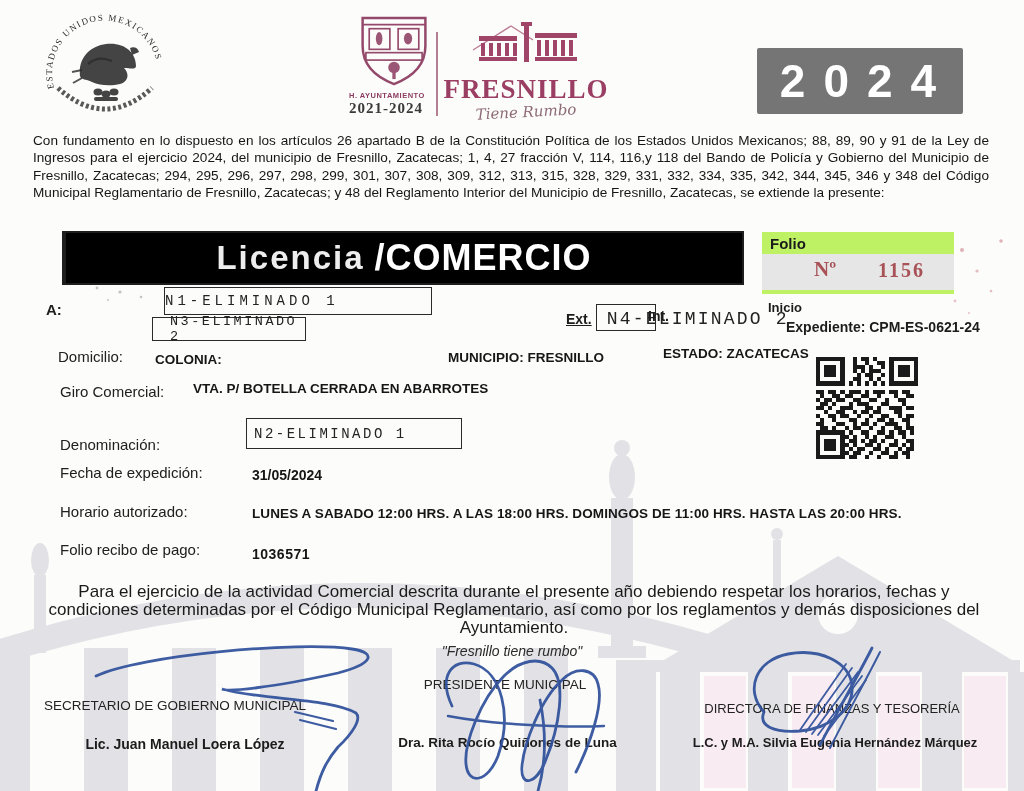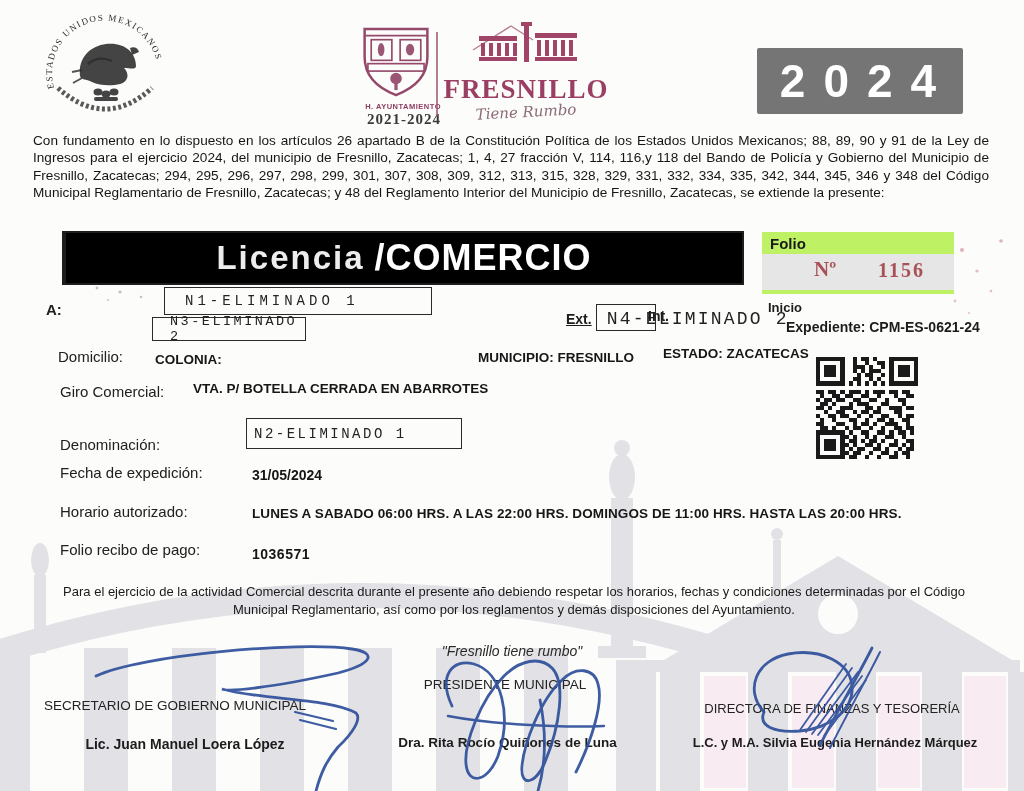--- a/index.html
+++ b/index.html
@@ -4,21 +4,21 @@
 <style>
   html,body{margin:0;padding:0;background:#888;}
   .page{
     position:relative;width:1024px;height:791px;margin:0 auto;
     background:#fcfcfb;overflow:hidden;
     font-family:"Liberation Sans",sans-serif;color:#1c1c1c;
   }
   .abs{position:absolute;}
   
   .seal-svg{left:38px;top:4px;width:134px;height:124px;}
-  .shield-wrap{left:349px;top:24px;width:92px;height:104px;text-align:right;}
+  .shield-wrap{left:349px;top:13px;width:92px;height:104px;text-align:left;}
   .shield-caption{font-size:7.5px;font-weight:bold;color:#8c3a5e;letter-spacing:.5px;margin-top:-2px;}
   .shield-years{font-family:"Liberation Serif",serif;font-size:15px;font-weight:bold;color:#3a3a3a;letter-spacing:1px;}
   .brand-divider{left:436px;top:32px;width:2px;height:84px;background:#9a5570;opacity:.75;}
   .brand-wrap{left:441px;top:20px;width:170px;text-align:center;}
   .brand-name{font-family:"Liberation Serif",serif;font-size:27px;font-weight:bold;color:#9a3f63;letter-spacing:1px;line-height:26px;}
   .brand-tagline{font-family:"DejaVu Serif",serif;font-style:italic;font-size:15px;color:#8d6b78;transform:rotate(-3deg);margin-top:1px;}
   .year-badge{left:757px;top:48px;width:206px;height:66px;background:#757575;border-radius:2px;
     display:flex;align-items:center;justify-content:center;
     color:#fff;font-size:46px;font-weight:bold;letter-spacing:18px;padding-left:14px;box-sizing:border-box;}
   
@@ -33,46 +33,46 @@
   .folio-label{position:absolute;left:8px;top:3px;font-size:15px;font-weight:bold;color:#1b1b1b;}
   .folio-strip{position:absolute;left:0;top:22px;width:192px;height:36px;background:#e6e6e6;}
   .folio-no{position:absolute;left:52px;top:25px;font-family:"Liberation Serif",serif;font-size:21px;font-weight:bold;color:#a85157;}
   .folio-num{position:absolute;left:116px;top:27px;font-family:"Liberation Serif",serif;font-size:20px;font-weight:bold;color:#a85157;letter-spacing:2px;}
   
   .lbl{font-size:15px;color:#202020;}
   .blbl{font-size:13.5px;font-weight:bold;color:#161616;}
   .mono{font-family:"Liberation Mono",monospace;color:#232323;}
   .fbox{border:1.6px solid #2a2a2a;background:transparent;display:flex;align-items:center;box-sizing:border-box;}
   .a-label{left:46px;top:301px;font-weight:bold;}
-  .name-box{left:164px;top:287px;width:268px;height:28px;padding-left:20px;font-size:14px;letter-spacing:4px;}
+  .name-box{left:164px;top:287px;width:268px;height:28px;padding-left:0;font-size:14px;letter-spacing:4px;}
   .line2-box{left:152px;top:317px;width:154px;height:24px;padding-left:17px;font-size:13.5px;letter-spacing:2.5px;}
   .ext-group{left:566px;top:309px;height:24px;}
   .ext-label{font-size:14px;font-weight:bold;text-decoration:underline;}
   .ext-text{font-size:18px;letter-spacing:2.2px;margin-left:15px;position:relative;text-align:center;}
   .ext-overlay-box{position:absolute;left:-3px;top:-5px;width:58px;height:25px;border:1.6px solid #2a2a2a;}
   .int-label{position:absolute;left:563px;top:308px;font-size:14px;font-weight:bold;z-index:3;}
   .inicio{left:768px;top:300px;font-size:13px;font-weight:bold;}
   .expediente{left:786px;top:319px;font-size:14px;font-weight:bold;}
   .domicilio-label{left:58px;top:348px;}
   .colonia{left:155px;top:352px;}
-  .municipio{left:478px;top:350px;}
+  .municipio{left:448px;top:350px;}
   .estado{left:663px;top:346px;}
   .giro-label{left:60px;top:383px;}
   .giro-value{left:193px;top:381px;}
   .denom-label{left:60px;top:436px;}
   .denom-box{left:246px;top:418px;width:216px;height:31px;padding-left:7px;font-size:14px;letter-spacing:2.5px;}
   .fecha-label{left:60px;top:464px;}
   .fecha-value{left:252px;top:467px;font-size:14px;}
   .horario-label{left:60px;top:503px;}
   .horario-value{left:252px;top:506px;font-size:13.5px;letter-spacing:.1px;}
   .fpago-label{left:60px;top:541px;}
   .fpago-value{left:252px;top:546px;font-size:14px;letter-spacing:.5px;}
   .qr{left:816px;top:357px;width:102px;height:102px;}
   
-  .footer-par{left:45px;top:583px;width:938px;text-align:center;font-size:13px;line-height:18px;color:#1a1a1a;}
+  .footer-par{left:45px;top:583px;width:938px;text-align:center;font-size:17px;line-height:18px;color:#1a1a1a;}
   .motto{left:0;top:643px;width:1024px;text-align:center;font-size:14px;font-style:italic;color:#2a2a2a;}
   .sig-title{font-size:13.5px;color:#222;text-align:center;}
   .sig-name{font-size:13.5px;font-weight:bold;color:#1c1c1c;text-align:center;}
   .st-1{left:30px;top:698px;width:290px;}
   .sn-1{left:60px;top:736px;width:250px;font-size:14px;}
   .st-2{left:380px;top:677px;width:250px;}
   .sn-2{left:385px;top:735px;width:245px;}
   .st-3{left:688px;top:701px;width:288px;font-size:13px;}
   .sn-3{left:685px;top:735px;width:300px;font-size:13px;}
   .layer{left:0;top:0;width:1024px;height:791px;pointer-events:none;}
@@ -261,21 +261,21 @@
     </g>
   </svg>
 
   <div class="abs lbl denom-label content">Denominación:</div>
   <div class="abs fbox mono denom-box content">N2-ELIMINADO 1</div>
 
   <div class="abs lbl fecha-label content">Fecha de expedición:</div>
   <div class="abs blbl fecha-value content">31/05/2024</div>
 
   <div class="abs lbl horario-label content">Horario autorizado:</div>
-  <div class="abs blbl horario-value content">LUNES A SABADO 06:00 HRS. A LAS 22:00 HRS. DOMINGOS DE 11:00 HRS. HASTA LAS 20:00 HRS.</div>
+  <div class="abs blbl horario-value content">LUNES A SABADO 12:00 HRS. A LAS 18:00 HRS. DOMINGOS DE 11:00 HRS. HASTA LAS 20:00 HRS.</div>
 
   <div class="abs lbl fpago-label content">Folio recibo de pago:</div>
   <div class="abs blbl fpago-value content">1036571</div>
 
   <div class="abs footer-par content">Para el ejercicio de la actividad Comercial descrita durante el presente año debiendo respetar los horarios, fechas y condiciones determinadas por el Código Municipal Reglamentario, así como por los reglamentos y demás disposiciones del Ayuntamiento.</div>
   <div class="abs motto content">"Fresnillo tiene rumbo"</div>
 
   <div class="abs sig-title st-1 content">SECRETARIO DE GOBIERNO MUNICIPAL</div>
   <div class="abs sig-name sn-1 content">Lic. Juan Manuel Loera López</div>
   <div class="abs sig-title st-2 content">PRESIDENTE MUNICIPAL</div>

